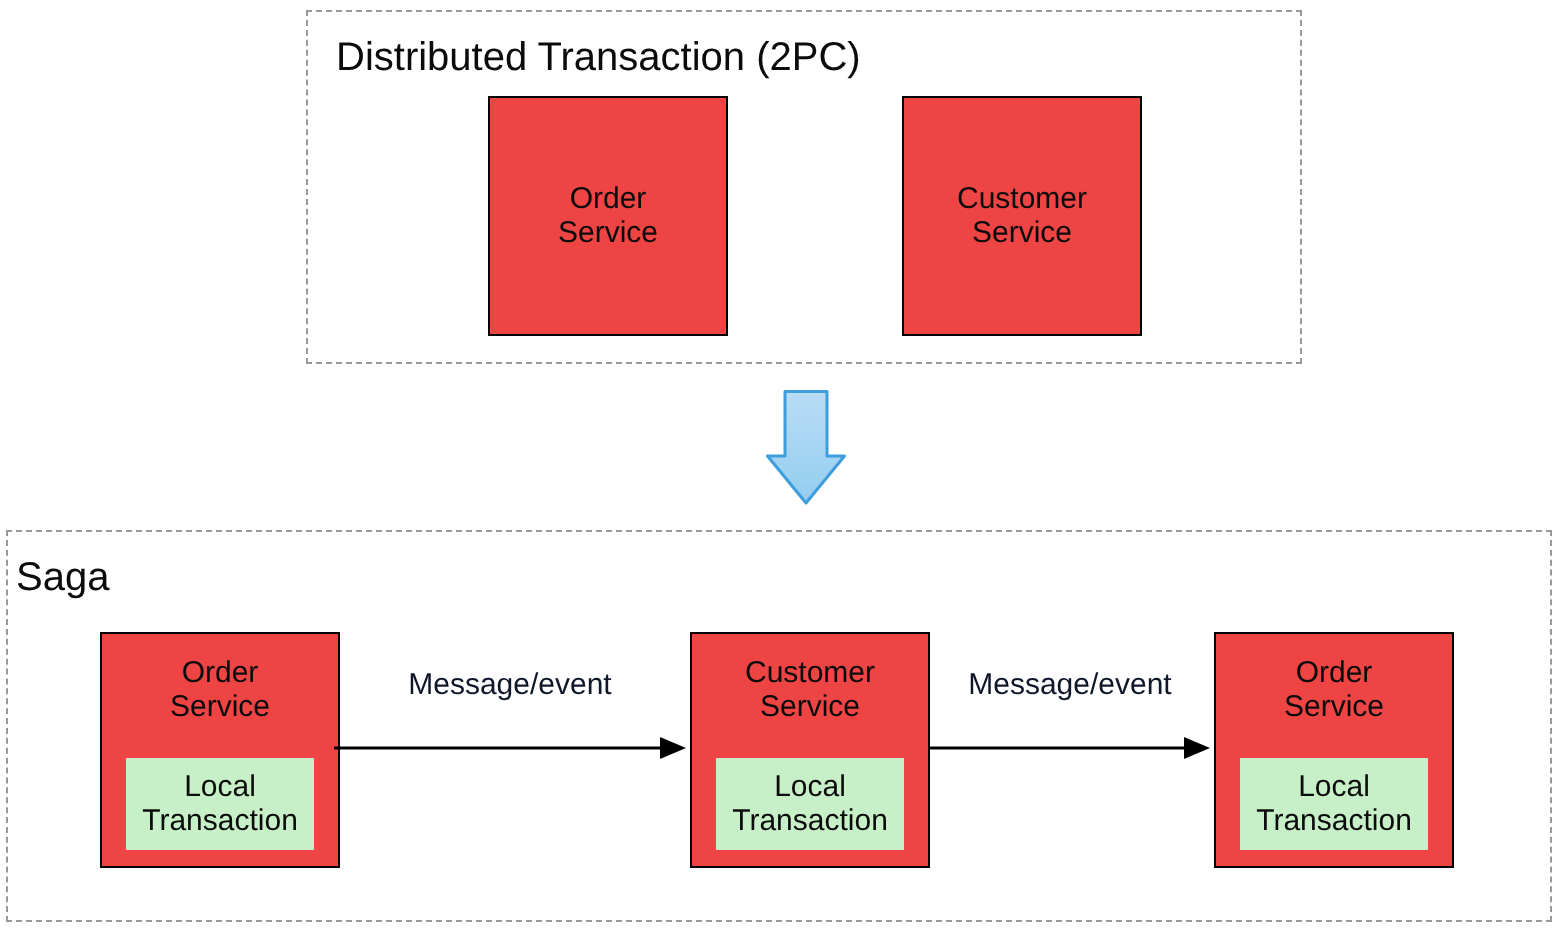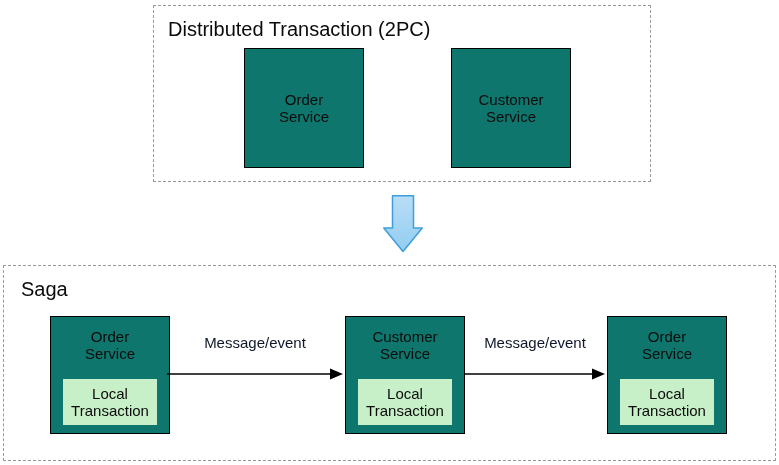--- a/index.html
+++ b/index.html
@@ -23,25 +23,25 @@
   #group-2pc { left: 153px; top: 5px; width: 498px; height: 177px; }
   #group-saga { left: 3px; top: 265px; width: 773px; height: 196px; }
   .group-title {
     position: absolute;
     font-size: 20px;
     line-height: 24px;
     color: #0b0b0b;
     white-space: nowrap;
   }
   #group-2pc .group-title { left: 14px; top: 11px; }
-  #group-saga .group-title { left: 17px; top: 11px; }
+  #group-saga .group-title { left: 4px; top: 11px; }
   .service-box {
     position: absolute;
     border: 1px solid #000000;
-    background: #0f766e;
+    background: #ef4444;
     display: flex;
     align-items: center;
     justify-content: center;
     text-align: center;
   }
   .service-label {
     font-size: 15px;
     line-height: 17px;
     white-space: pre-line;
     text-align: center;

